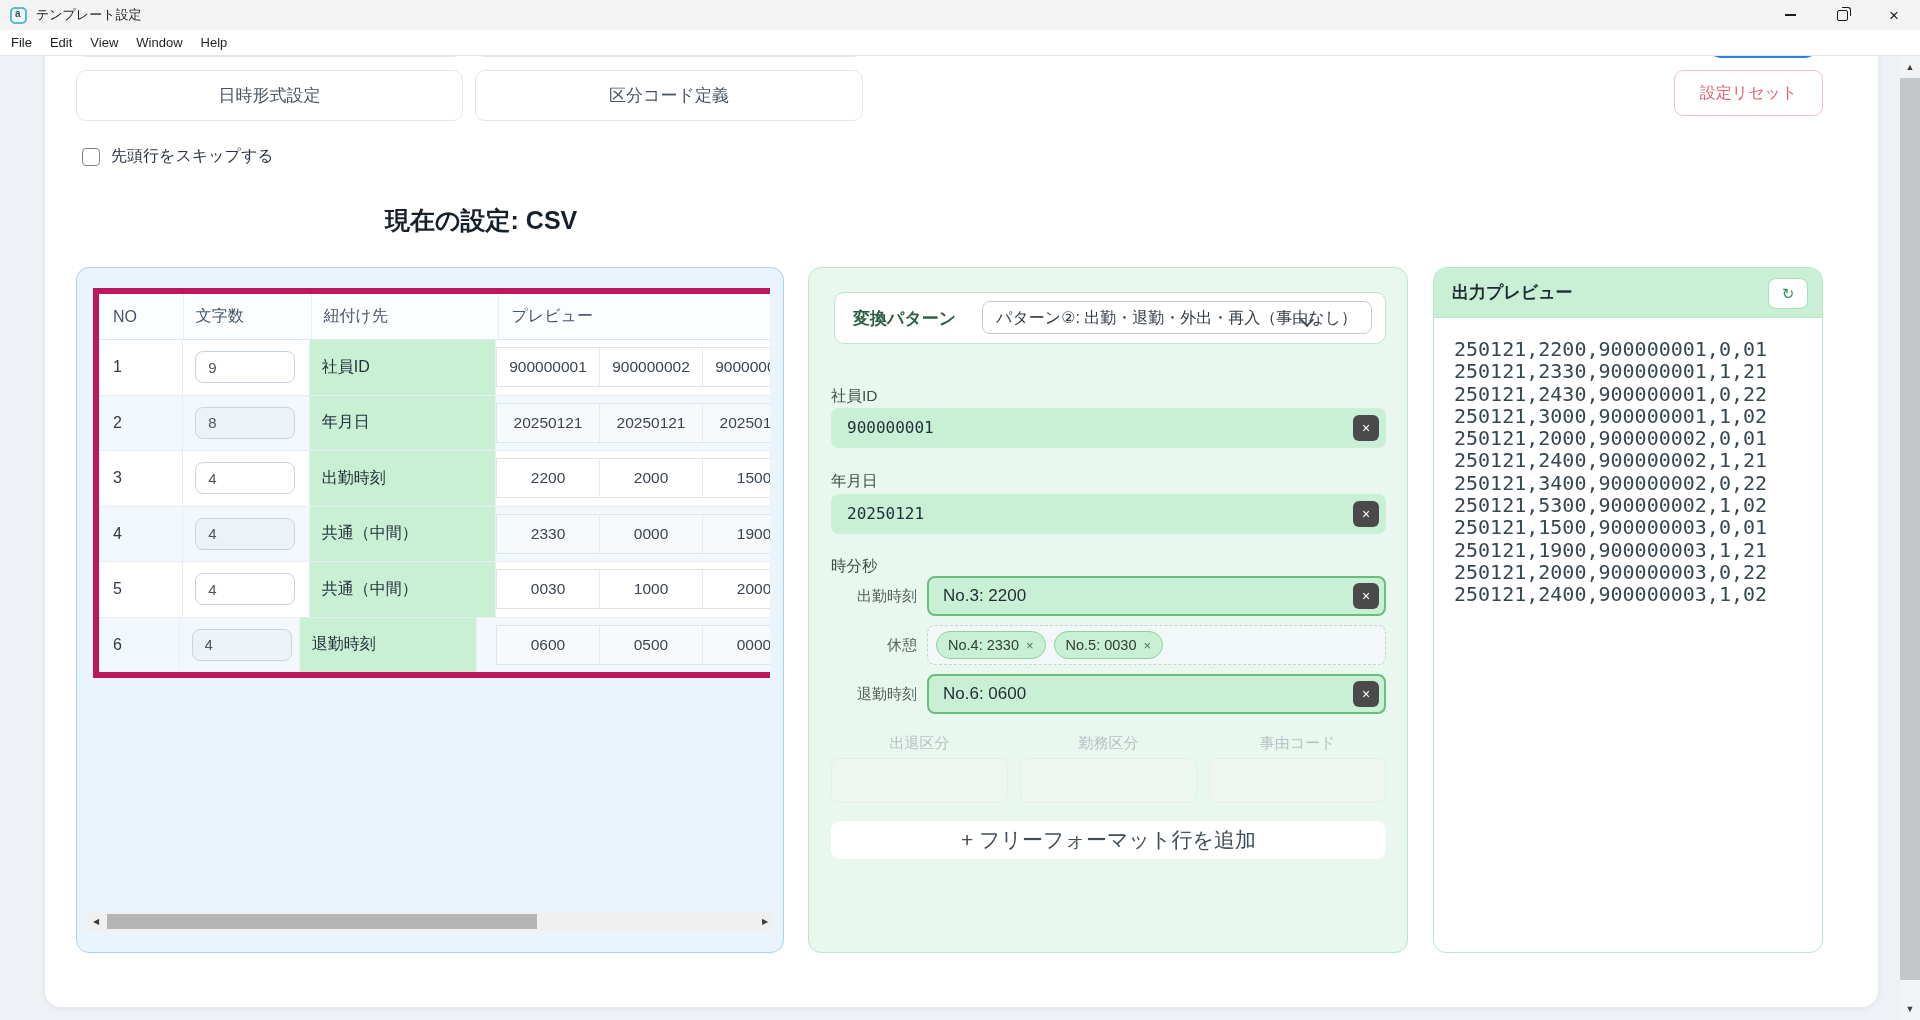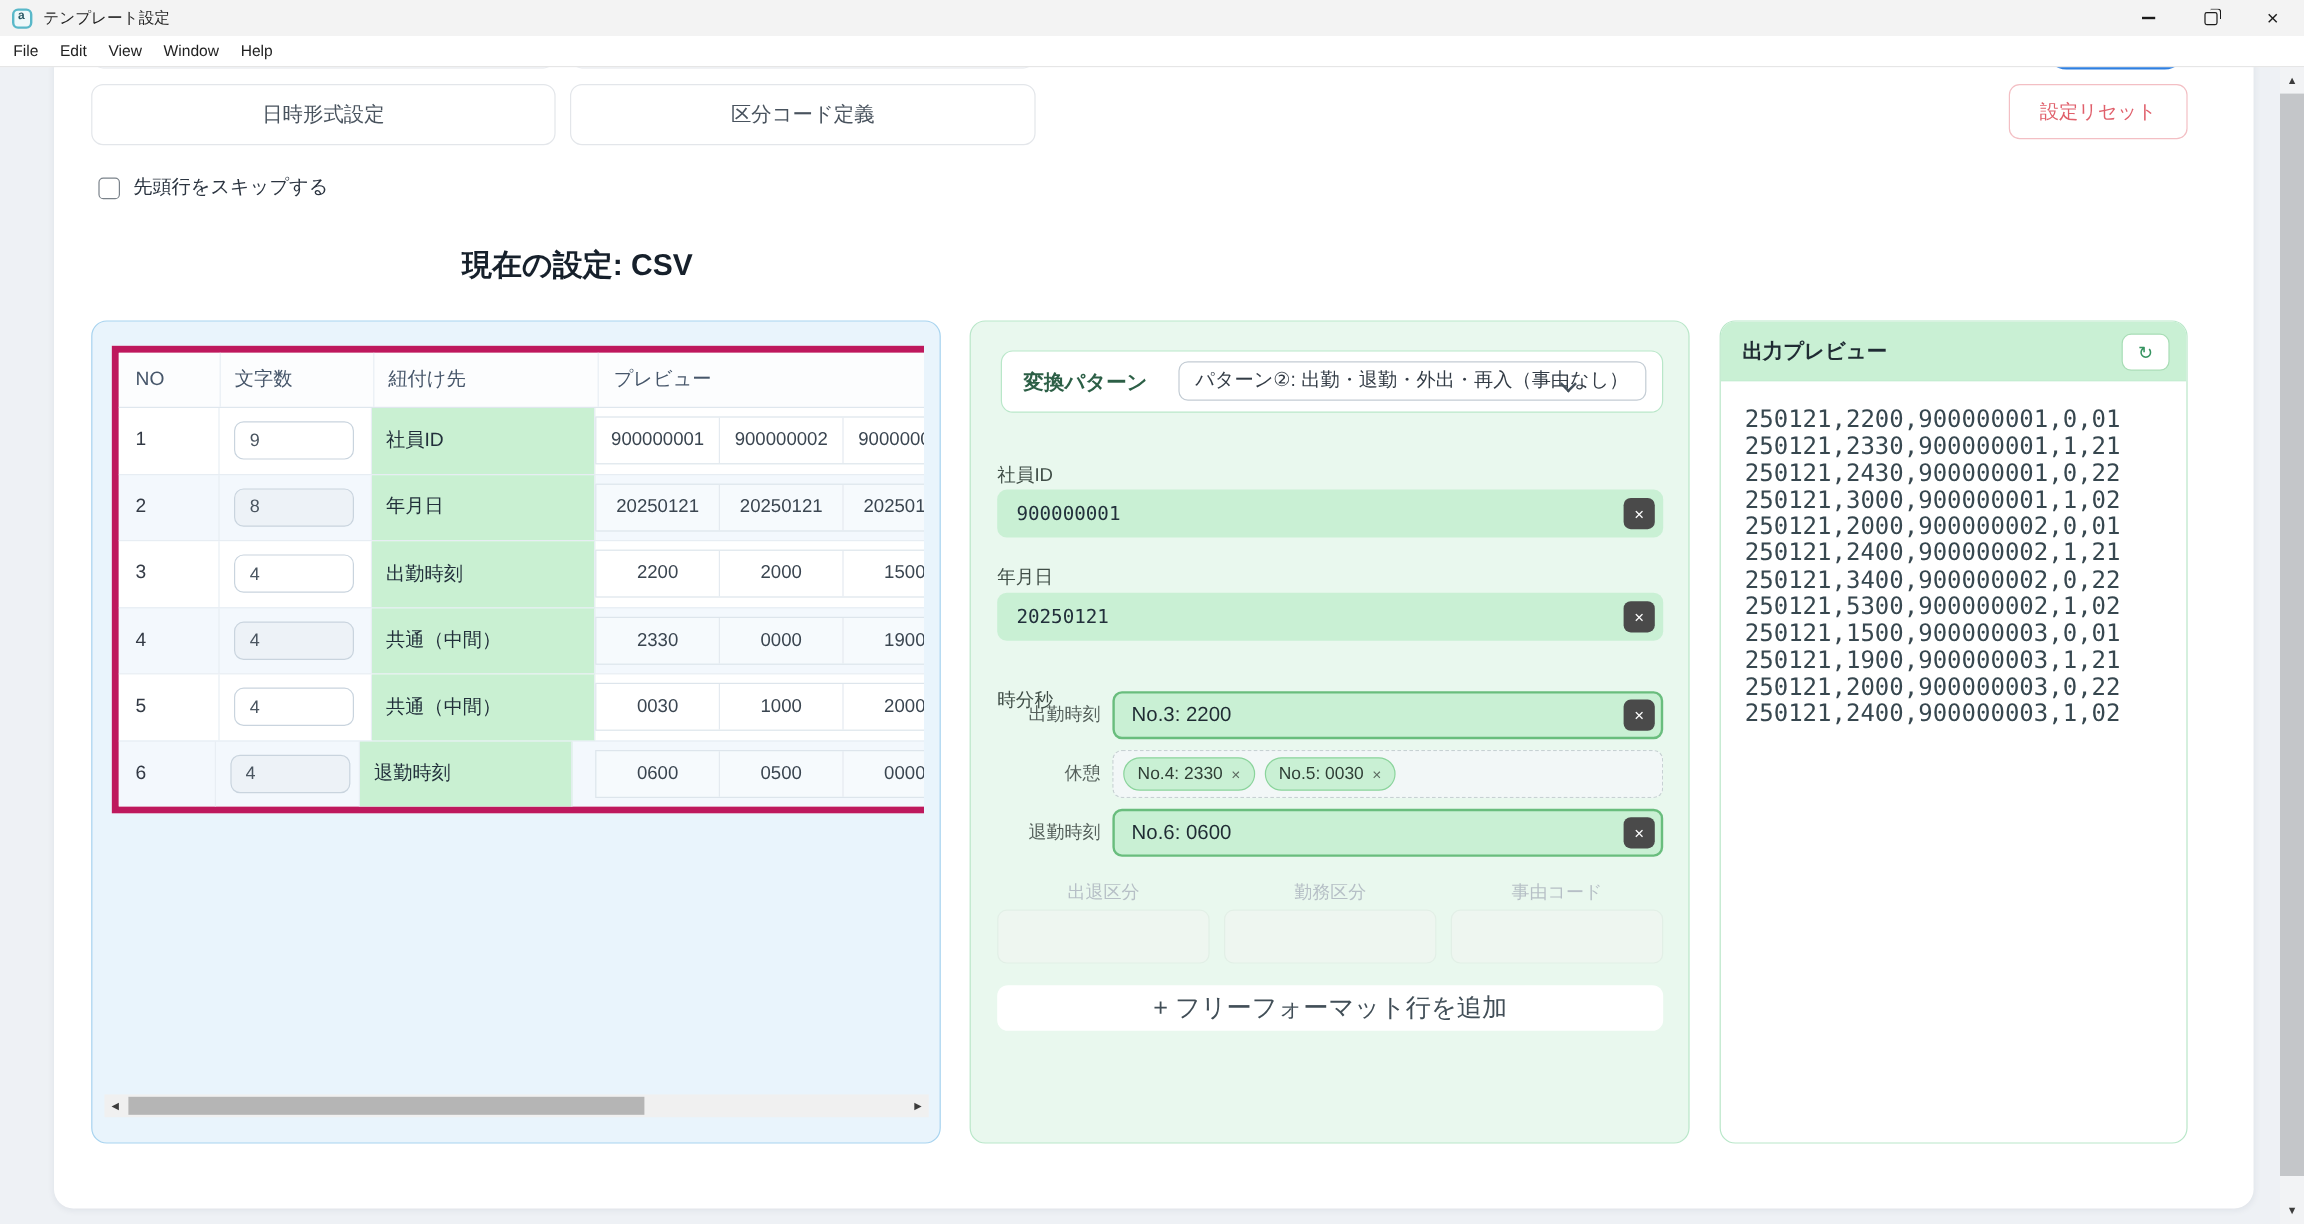--- a/index.html
+++ b/index.html
@@ -273,21 +273,21 @@
       <div class="f-label" style="top:118px;">社員ID</div>
       <div class="g-field" style="top:140px;"><span>900000001</span>
         <div class="x-btn">×</div>
       </div>
 
       <div class="f-label" style="top:203px;">年月日</div>
       <div class="g-field" style="top:226px;"><span>20250121</span>
         <div class="x-btn">×</div>
       </div>
 
-      <div class="f-label" style="top:305px;font-family:Liberation Serif, serif;">時分秒</div>
+      <div class="f-label" style="top:288px;font-family:Liberation Serif, serif;">時分秒</div>
 
       <div style="position:absolute;left:0;top:308px;width:600px;height:40px;">
         <div class="time-row-label">出勤時刻</div>
         <div class="time-field"><span>No.3: 2200</span>
           <div class="x-btn">×</div>
         </div>
       </div>
 
       <div style="position:absolute;left:0;top:357px;width:600px;height:40px;">
         <div class="time-row-label">休憩</div>

